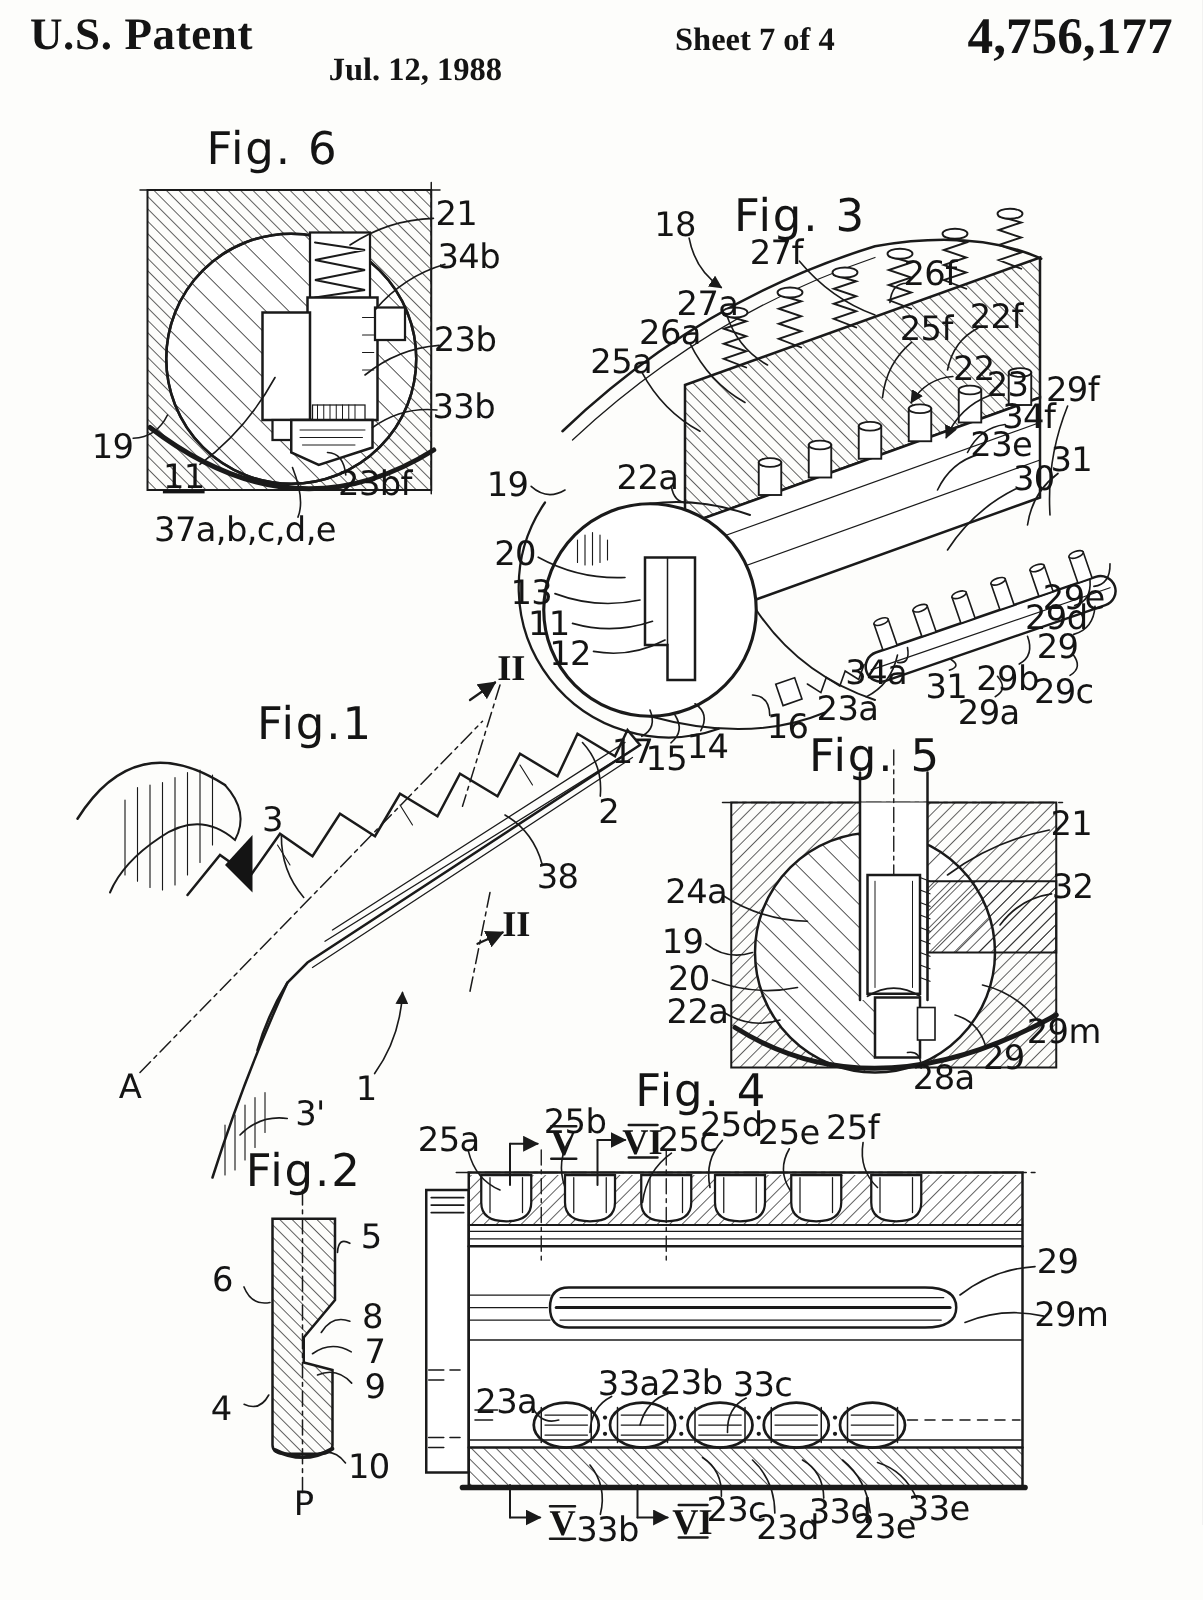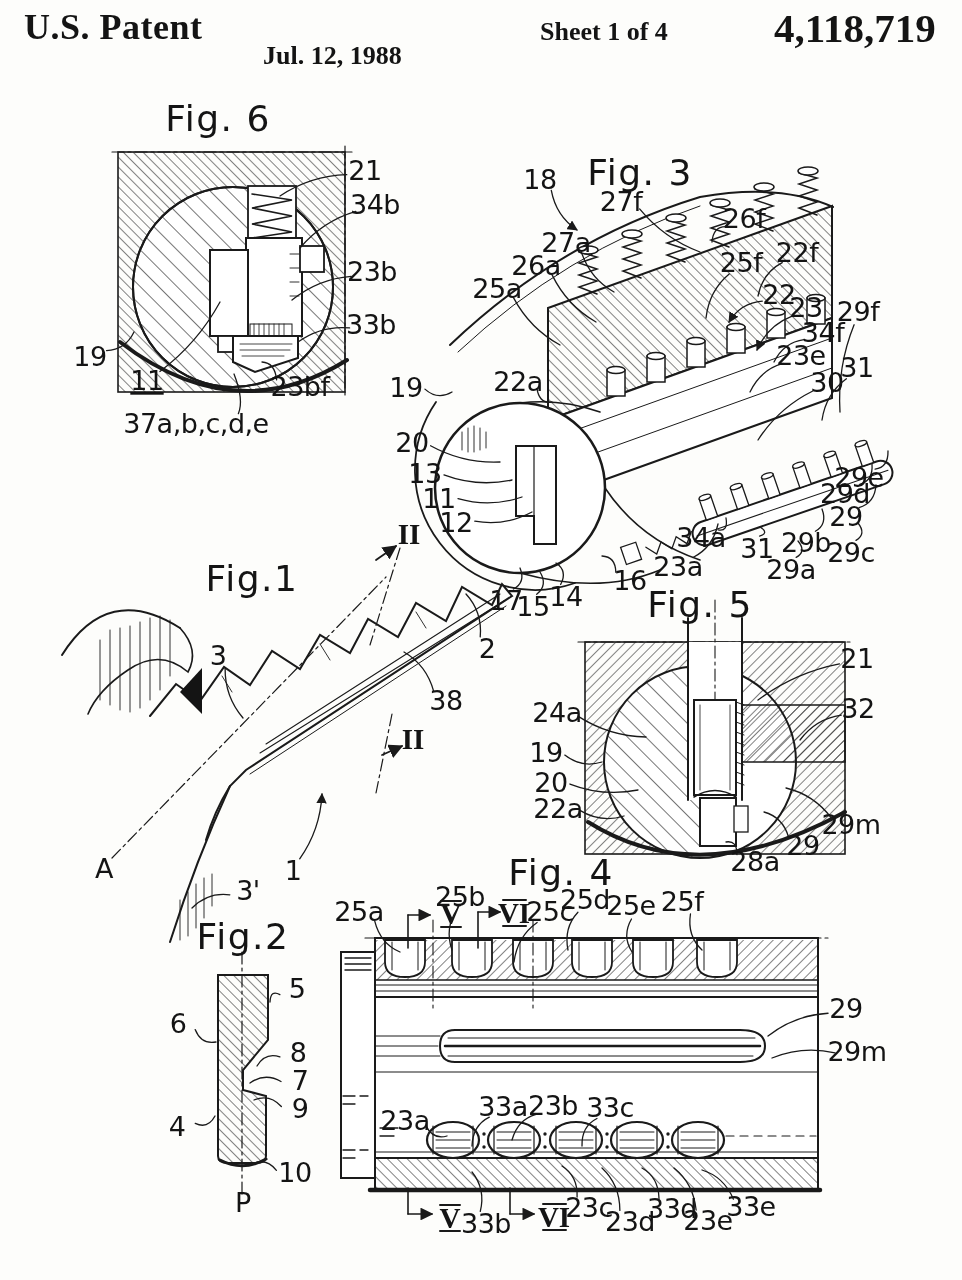--- a/index.html
+++ b/index.html
@@ -19,22 +19,22 @@
   .dd{stroke-dasharray:12 4 3 4;}
 </style>
 </head>
 <body>
 
 <div class="sheet">
 
   <div class="hdr">
     <span class="h-title">U.S. Patent</span>
     <span class="h-date">Jul. 12, 1988</span>
-    <span class="h-sheet">Sheet 1 of 4</span>
-    <span class="h-num">4,118,719</span>
+    <span class="h-sheet">Sheet 7 of 4</span>
+    <span class="h-num">4,756,177</span>
   </div>
 
   <svg id="drawing" width="962" height="1280" viewBox="0 0 962 1280" stroke="#1a1a1a" fill="none" stroke-linecap="round">
     <defs>
       <marker id="arr" viewBox="0 0 10 10" refX="9" refY="5" markerWidth="8" markerHeight="8" orient="auto">
         <path d="M0,0 L10,5 L0,10 z" fill="#1a1a1a" stroke="none"></path>
       </marker>
       <pattern id="h1" patternUnits="userSpaceOnUse" width="7" height="7" patternTransform="rotate(-45)">
         <line x1="0" y1="0" x2="0" y2="7" stroke="#1a1a1a" stroke-width="1.1"></line>
       </pattern>

